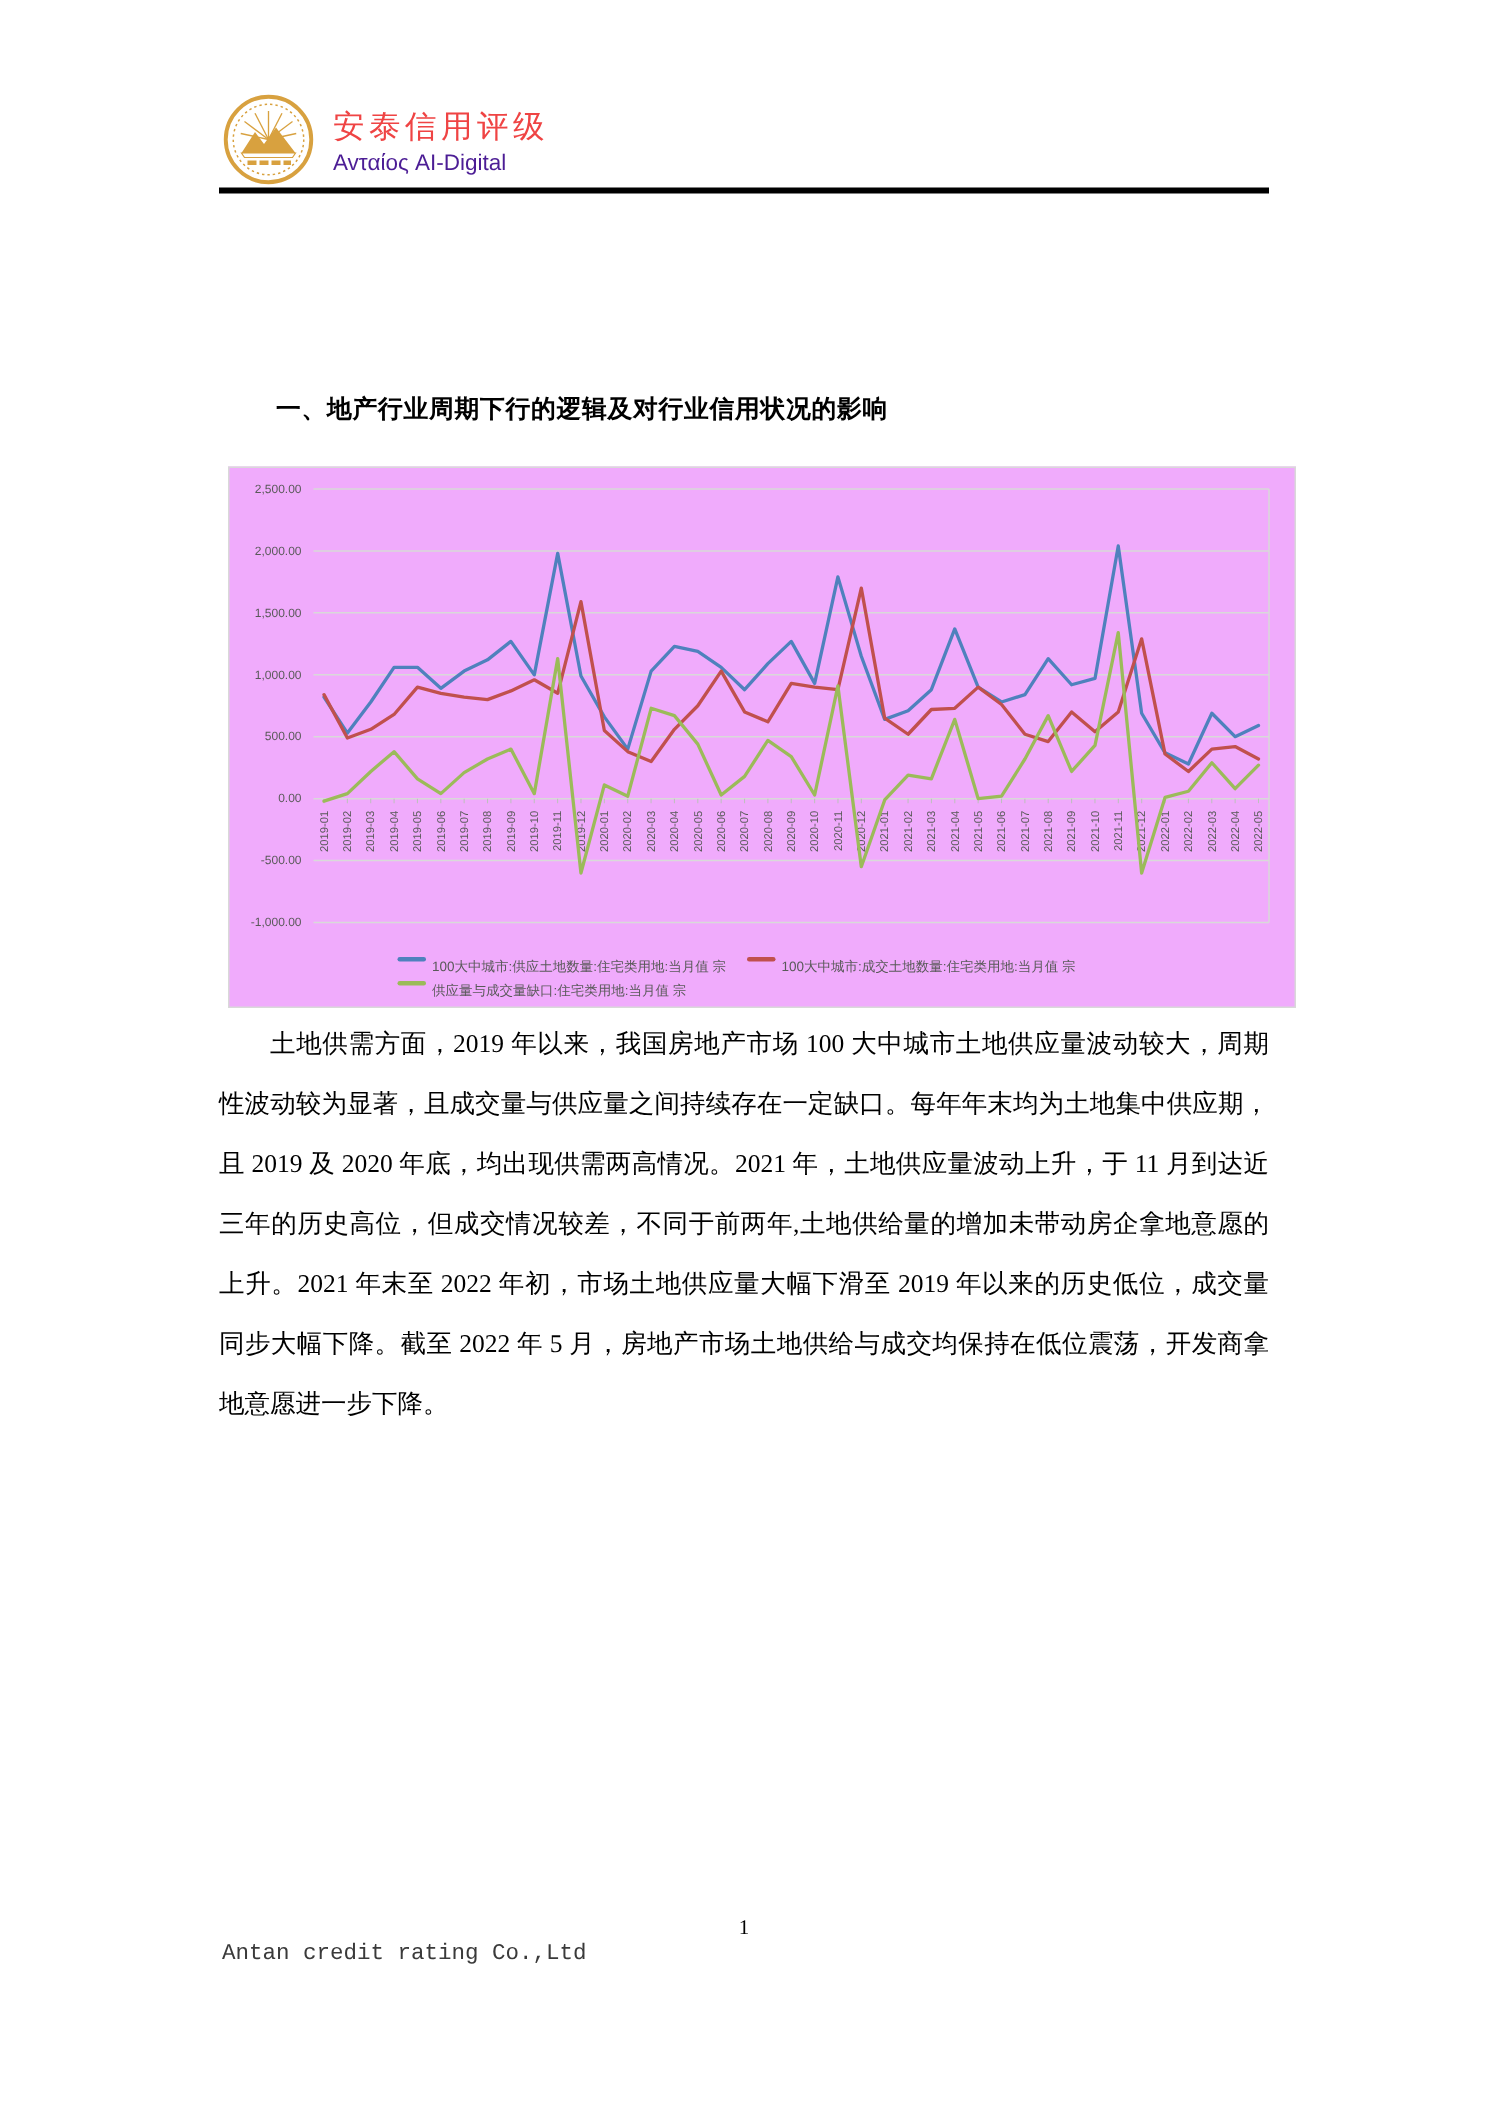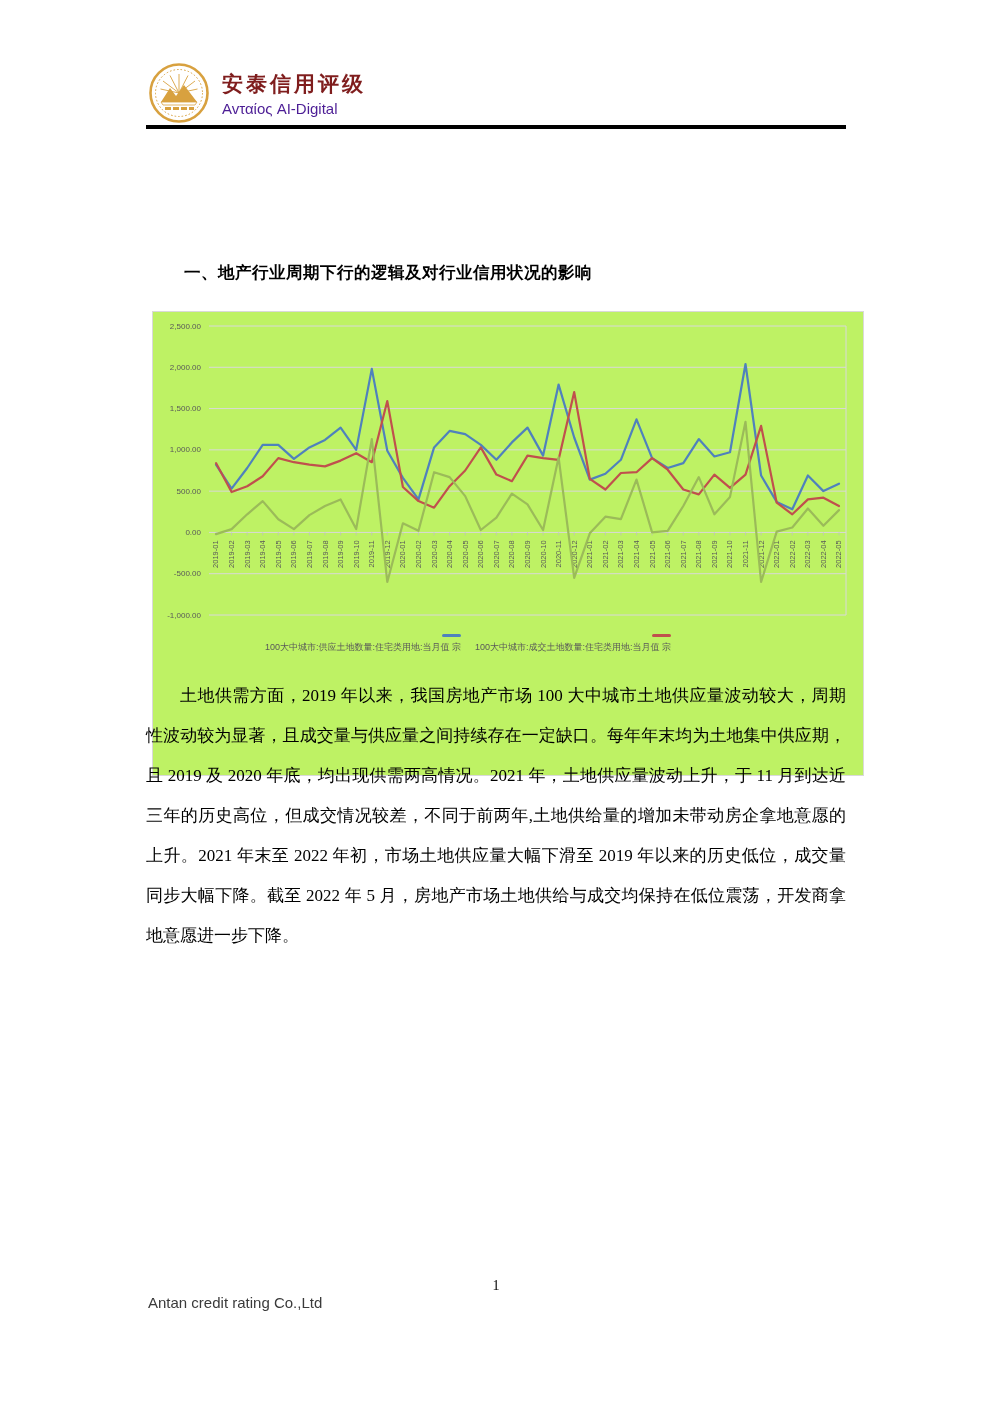--- a/index.html
+++ b/index.html
@@ -4,48 +4,48 @@
 <style>
   * { margin:0; padding:0; box-sizing:border-box; }
   html,body { background:#888; }
   .page {
     position:relative; width:992px; height:1403px; background:#fff;
     margin:0 auto; overflow:hidden;
     font-family:"Liberation Serif","DejaVu Serif",serif; color:#000;
   }
   
   .logo-row { position:absolute; left:148px; top:62px; display:flex; align-items:center; gap:12px; }
-  .logo-text-cn { font-family:"Liberation Sans","DejaVu Sans",sans-serif; font-size:21px; font-weight:bold;
-    color:#7f1d1d; letter-spacing:3px; }
+  .logo-text-cn { font-family:"Liberation Sans","DejaVu Sans",sans-serif; font-size:21px; font-weight:normal;
+    color:#ef4444; letter-spacing:3px; }
   .logo-text-en { font-family:"Liberation Sans","DejaVu Sans",sans-serif; font-size:15px; color:#4c1d95; margin-top:2px; }
   .header-rule { position:absolute; left:146px; top:125px; width:700px; height:3.5px; background:#000; }
   
   .doc-title { position:absolute; left:96px; top:136px; width:800px; text-align:center;
     font-size:23px; font-weight:bold; line-height:55px; letter-spacing:1px; }
   
   .section-heading { position:absolute; left:184px; top:262px; font-size:16.5px; font-weight:bold; letter-spacing:0.5px; }
   
-  .chart-box { position:absolute; left:152px; top:311px; width:712px; height:465px;
-    border:1px solid #d9d9d9; background:#bef264; }
+  .chart-box { position:absolute; left:152px; top:311px; width:712px; height:361px;
+    border:1px solid #d9d9d9; background:#f0abfc; }
   .chart-canvas { position:absolute; left:0; top:0; width:710px; height:316px;
     font-family:"Liberation Sans","DejaVu Sans",sans-serif; }
   .chart-legend { position:absolute; left:112px; top:324px; width:590px;
     font-family:"Liberation Sans","DejaVu Sans",sans-serif; font-size:9px; color:#595959; }
   .legend-row { display:flex; align-items:center; gap:14px; height:16px; }
-  .legend-item { display:flex; align-items:flex-end; gap:4px; white-space:nowrap;flex-direction:column; }
+  .legend-item { display:flex; align-items:flex-start; gap:4px; white-space:nowrap; }
   .legend-swatch { display:inline-block; width:19px; height:3px; border-radius:1.5px; }
   
   .body-text { position:absolute; left:146px; top:676px; width:700px;
     font-size:17px; line-height:40px; text-align:justify; }
   .body-text p { text-indent:2em; }
   .body-text p.bold { font-weight:bold; }
   
   .page-number { position:absolute; left:0; top:1278px; width:992px; text-align:center; font-size:14px; }
   .page-footer { position:absolute; left:148px; top:1294px;
-    font-family:Liberation Sans, sans-serif; font-size:15px; color:#3a3a3a; }
+    font-family:Liberation Mono, monospace; font-size:15px; color:#3a3a3a; }
 </style>
 </head>
 <body>
 
 <div class="page">
 
   <div class="logo-row">
     <svg width="62" height="62" viewBox="0 0 62 62">
       <circle cx="31" cy="31" r="28.5" fill="#fff" stroke="#d8a13f" stroke-width="2.6"></circle>
       <circle cx="31" cy="31" r="23.5" fill="none" stroke="#d8a13f" stroke-width="1" stroke-dasharray="1.6,2"></circle>
@@ -188,20 +188,26 @@
         <div class="legend-row">
           <span class="legend-item">
             <span class="legend-swatch" style="background: rgb(79, 129, 189);"></span>
             <span>100大中城市:供应土地数量:住宅类用地:当月值 宗</span>
           </span>
           <span class="legend-item">
             <span class="legend-swatch" style="background: rgb(192, 80, 77);"></span>
             <span>100大中城市:成交土地数量:住宅类用地:当月值 宗</span>
           </span>
         </div>
+        <div class="legend-row">
+          <span class="legend-item">
+            <span class="legend-swatch" style="background: rgb(155, 187, 89);"></span>
+            <span>供应量与成交量缺口:住宅类用地:当月值 宗</span>
+          </span>
+        </div>
       </div>
   </figure>
 
   <div class="body-text">
     <p>土地供需方面，2019 年以来，我国房地产市场 100 大中城市土地供应量波动较大，周期性波动较为显著，且成交量与供应量之间持续存在一定缺口。每年年末均为土地集中供应期，且 2019 及 2020 年底，均出现供需两高情况。2021 年，土地供应量波动上升，于 11 月到达近三年的历史高位，但成交情况较差，不同于前两年,土地供给量的增加未带动房企拿地意愿的上升。2021 年末至 2022 年初，市场土地供应量大幅下滑至 2019 年以来的历史低位，成交量同步大幅下降。截至 2022 年 5 月，房地产市场土地供给与成交均保持在低位震荡，开发商拿地意愿进一步下降。</p>
   </div>
 
   <div class="page-number">1</div>
   <div class="page-footer">Antan credit rating Co.,Ltd</div>
 

